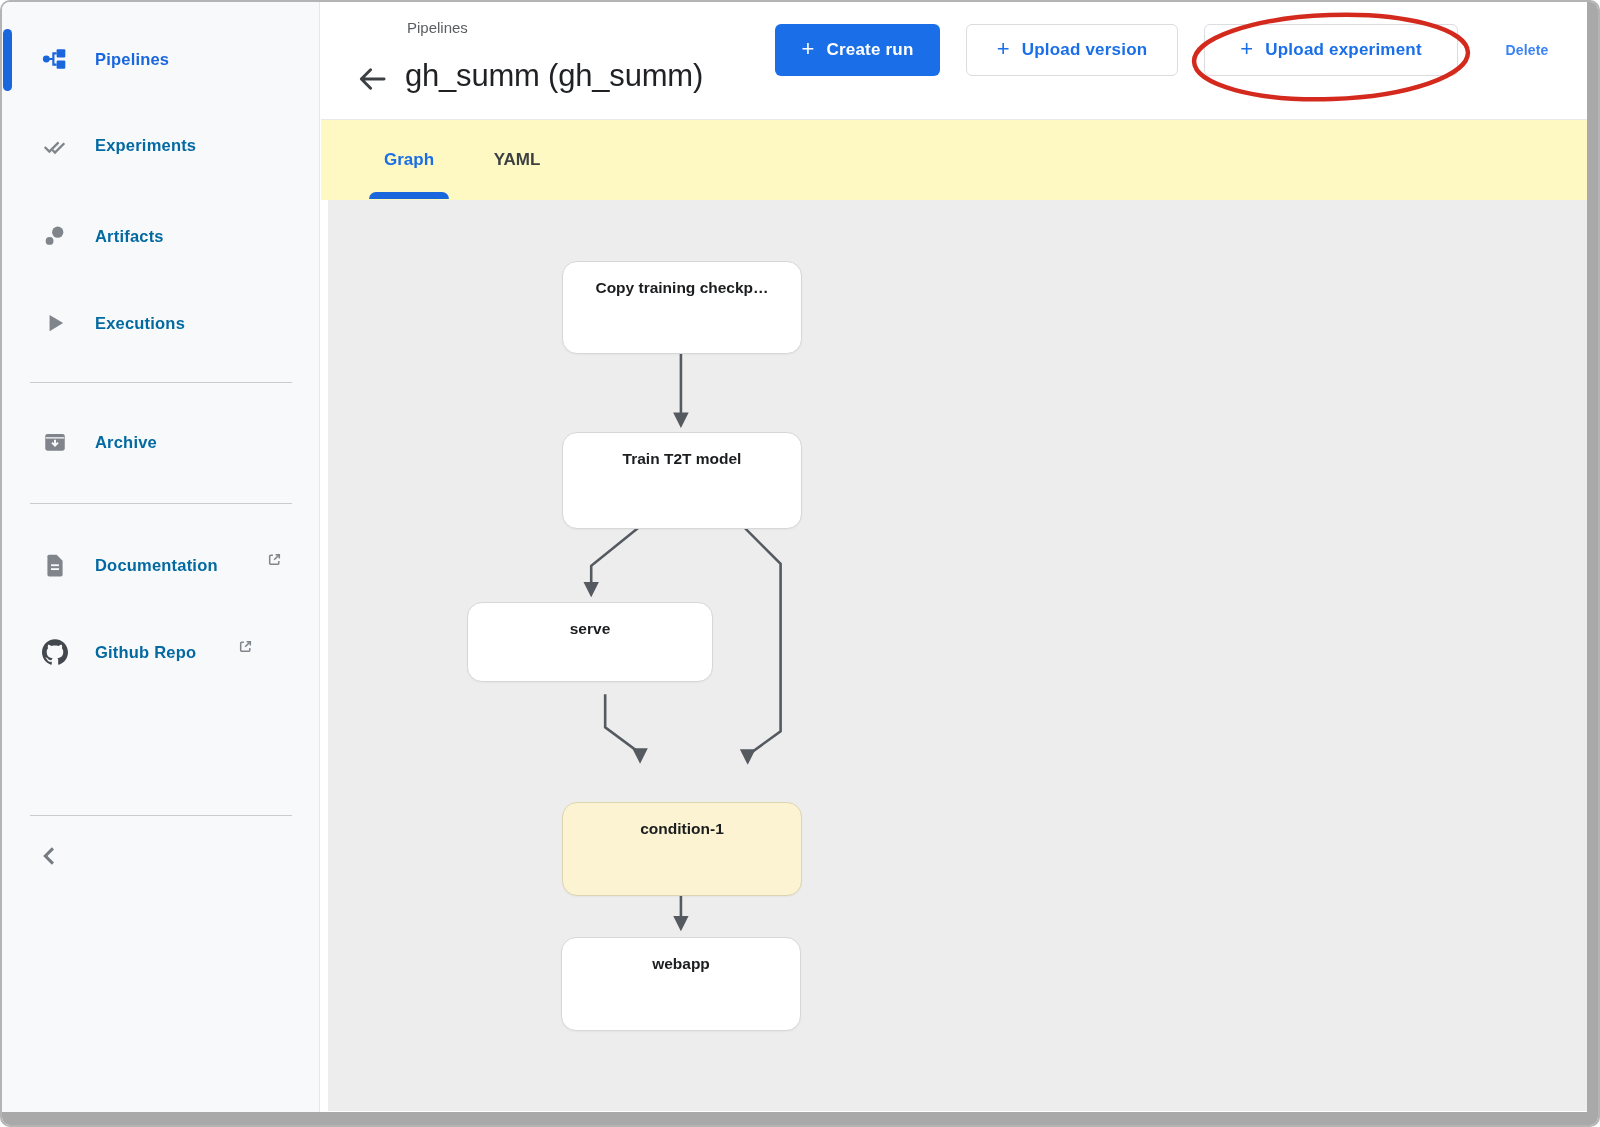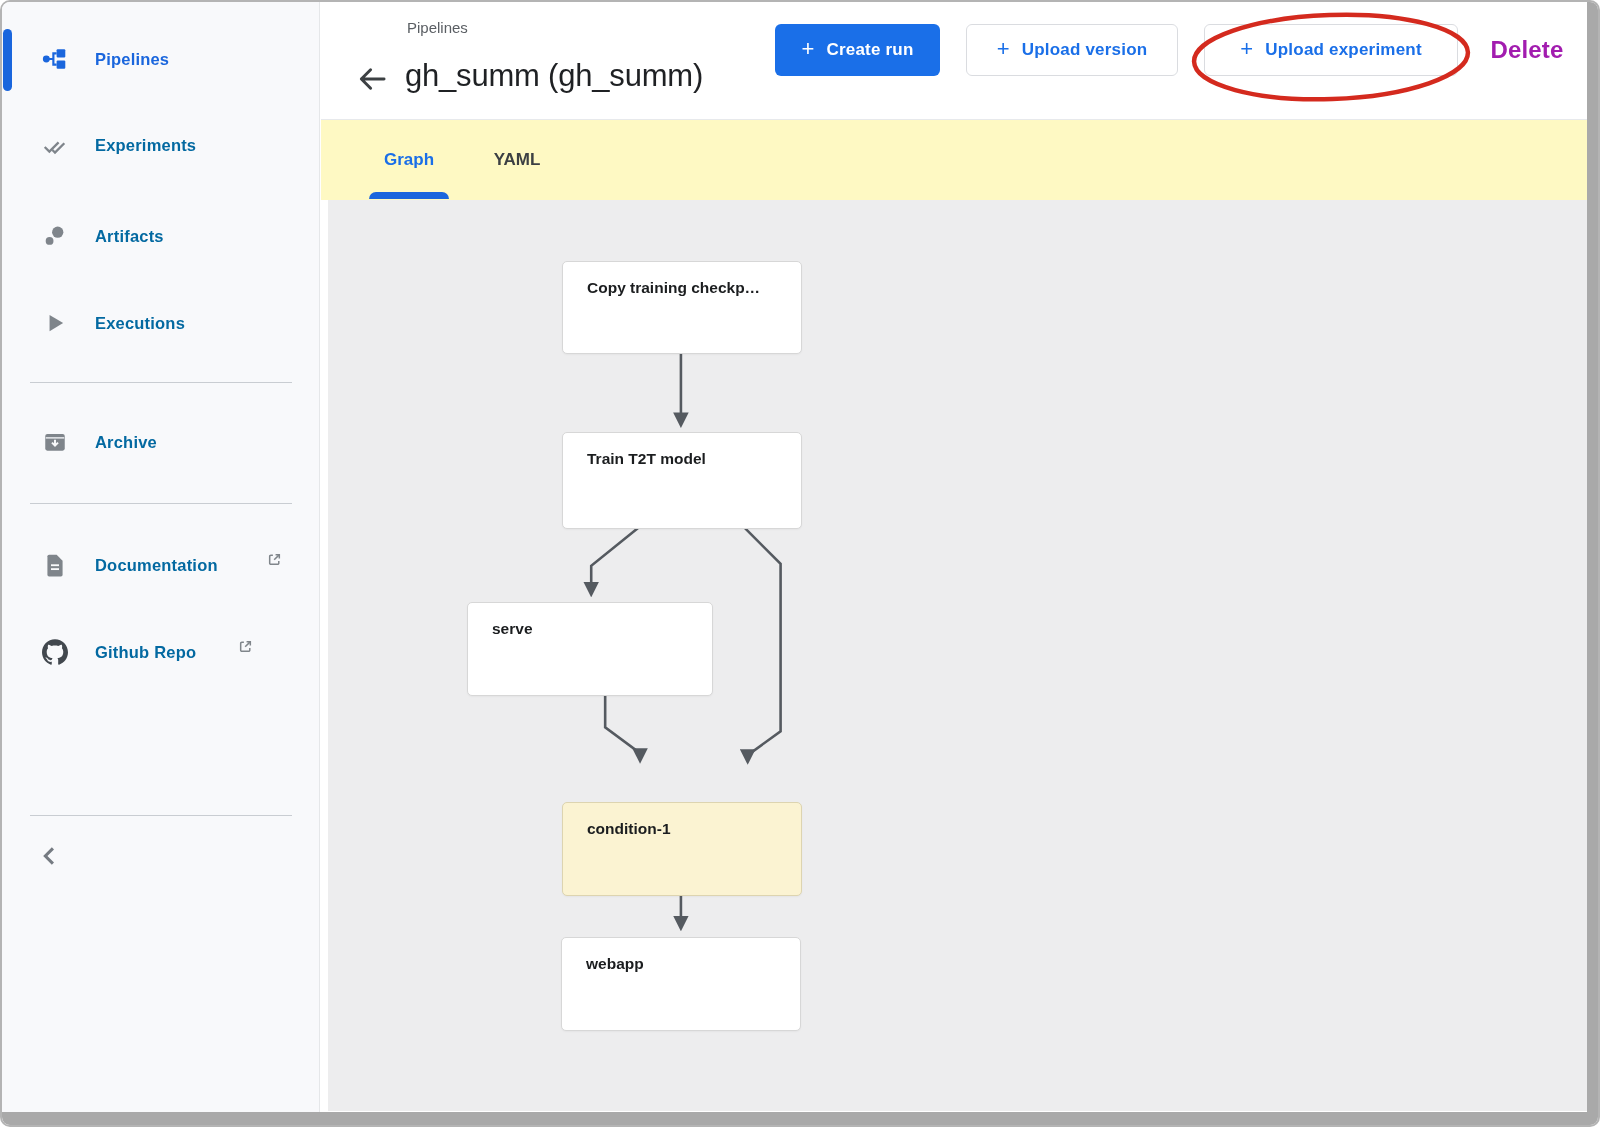--- a/index.html
+++ b/index.html
@@ -37,37 +37,37 @@
          cursor:pointer; letter-spacing:.2px; }
   .btn .plus { font-weight:400; font-size:22px; margin-right:12px; margin-top:-2px; }
   .btn-primary { left:454px; width:165px; background:#1a6fe8; color:#fff; border:none; }
   .btn-outline { background:#fff; color:#1a6fe8; border:1px solid #dadce0; }
   .btn-upload { left:645px; width:212px; }
   .exp-wrap { position:absolute; left:883px; top:22px; width:254px; height:52px; }
   .exp-wrap .btn { position:absolute; left:0; top:0; width:254px; }
   .annotation-ellipse { position:absolute; left:-21px; top:-14px; width:296px; height:94px;
                         pointer-events:none; }
   .btn-delete { left:1171px; top:30px; height:36px; width:70px; background:none; border:none;
-                color:#a21caf; font-size:24px; font-weight:700; }
+                color:#3b82f6; font-size:14px; font-weight:700; }
 
   
   .tabbar { position:absolute; left:0; top:118px; width:100%; height:80px; background:#fef9c3; }
   .tab { position:absolute; top:0; height:100%; display:flex; align-items:center;
          justify-content:center; font-size:17px; font-weight:700; color:#3c4043; cursor:pointer; }
   .tab-graph { left:48px; width:80px; color:#1a6fe8; }
   .tab-yaml { left:160px; width:72px; }
   .tab-ind { position:absolute; left:0; right:0; bottom:1px; height:7px; background:#1a66dd;
              border-radius:8px 8px 0 0; }
 
   
   .canvas { position:absolute; left:7px; top:198px; right:0; bottom:14px; background:#ededee; }
   .edges { position:absolute; left:0; top:0; width:100%; height:100%; }
   .node { position:absolute; width:240px; background:#fff; border:1px solid #d7d7d7;
-          border-radius:5px; padding:17px 24px; font-size:15.5px; font-weight:600;
-          color:#1b1d1f; cursor:pointer; box-shadow:0 1px 2px rgba(0,0,0,.04); }
+          border-radius:15px; padding:17px 24px; font-size:15.5px; font-weight:600;
+          color:#1b1d1f; cursor:pointer; box-shadow:0 1px 2px rgba(0,0,0,.04);text-align:center; }
   .node-condition { background:#fbf3d2; border-color:#ddd4b0;margin-top:32px; }
 
   
   .vscrollbar { position:absolute; right:0; top:0; width:11px; bottom:13px; background:#a9a9a9; }
   .hscrollbar { position:absolute; left:0; right:0; bottom:0; height:13px; background:#a9a9a9; }
 </style>
 </head>
 <body>
 
 <div class="frame">
@@ -234,21 +234,21 @@
           <path d="M352 664 V729" marker-end="url(#arw)"></path>
         </g>
       </svg>
 
       <div class="node" style="left:234px;top:61px;height:93px">
         <span>Copy training checkp…</span>
       </div>
       <div class="node" style="left:234px;top:232px;height:97px">
         <span>Train T2T model</span>
       </div>
-      <div class="node" style="left:139px;top:402px;width:246px;height:94px">
+      <div class="node" style="left:139px;top:402px;width:246px;height:80px">
         <span>serve</span>
       </div>
       <div class="node node-condition" style="left:234px;top:570px;height:94px">
         <span>condition-1</span>
       </div>
       <div class="node" style="left:233px;top:737px;height:94px">
         <span>webapp</span>
       </div>
     </div>
   </div>

